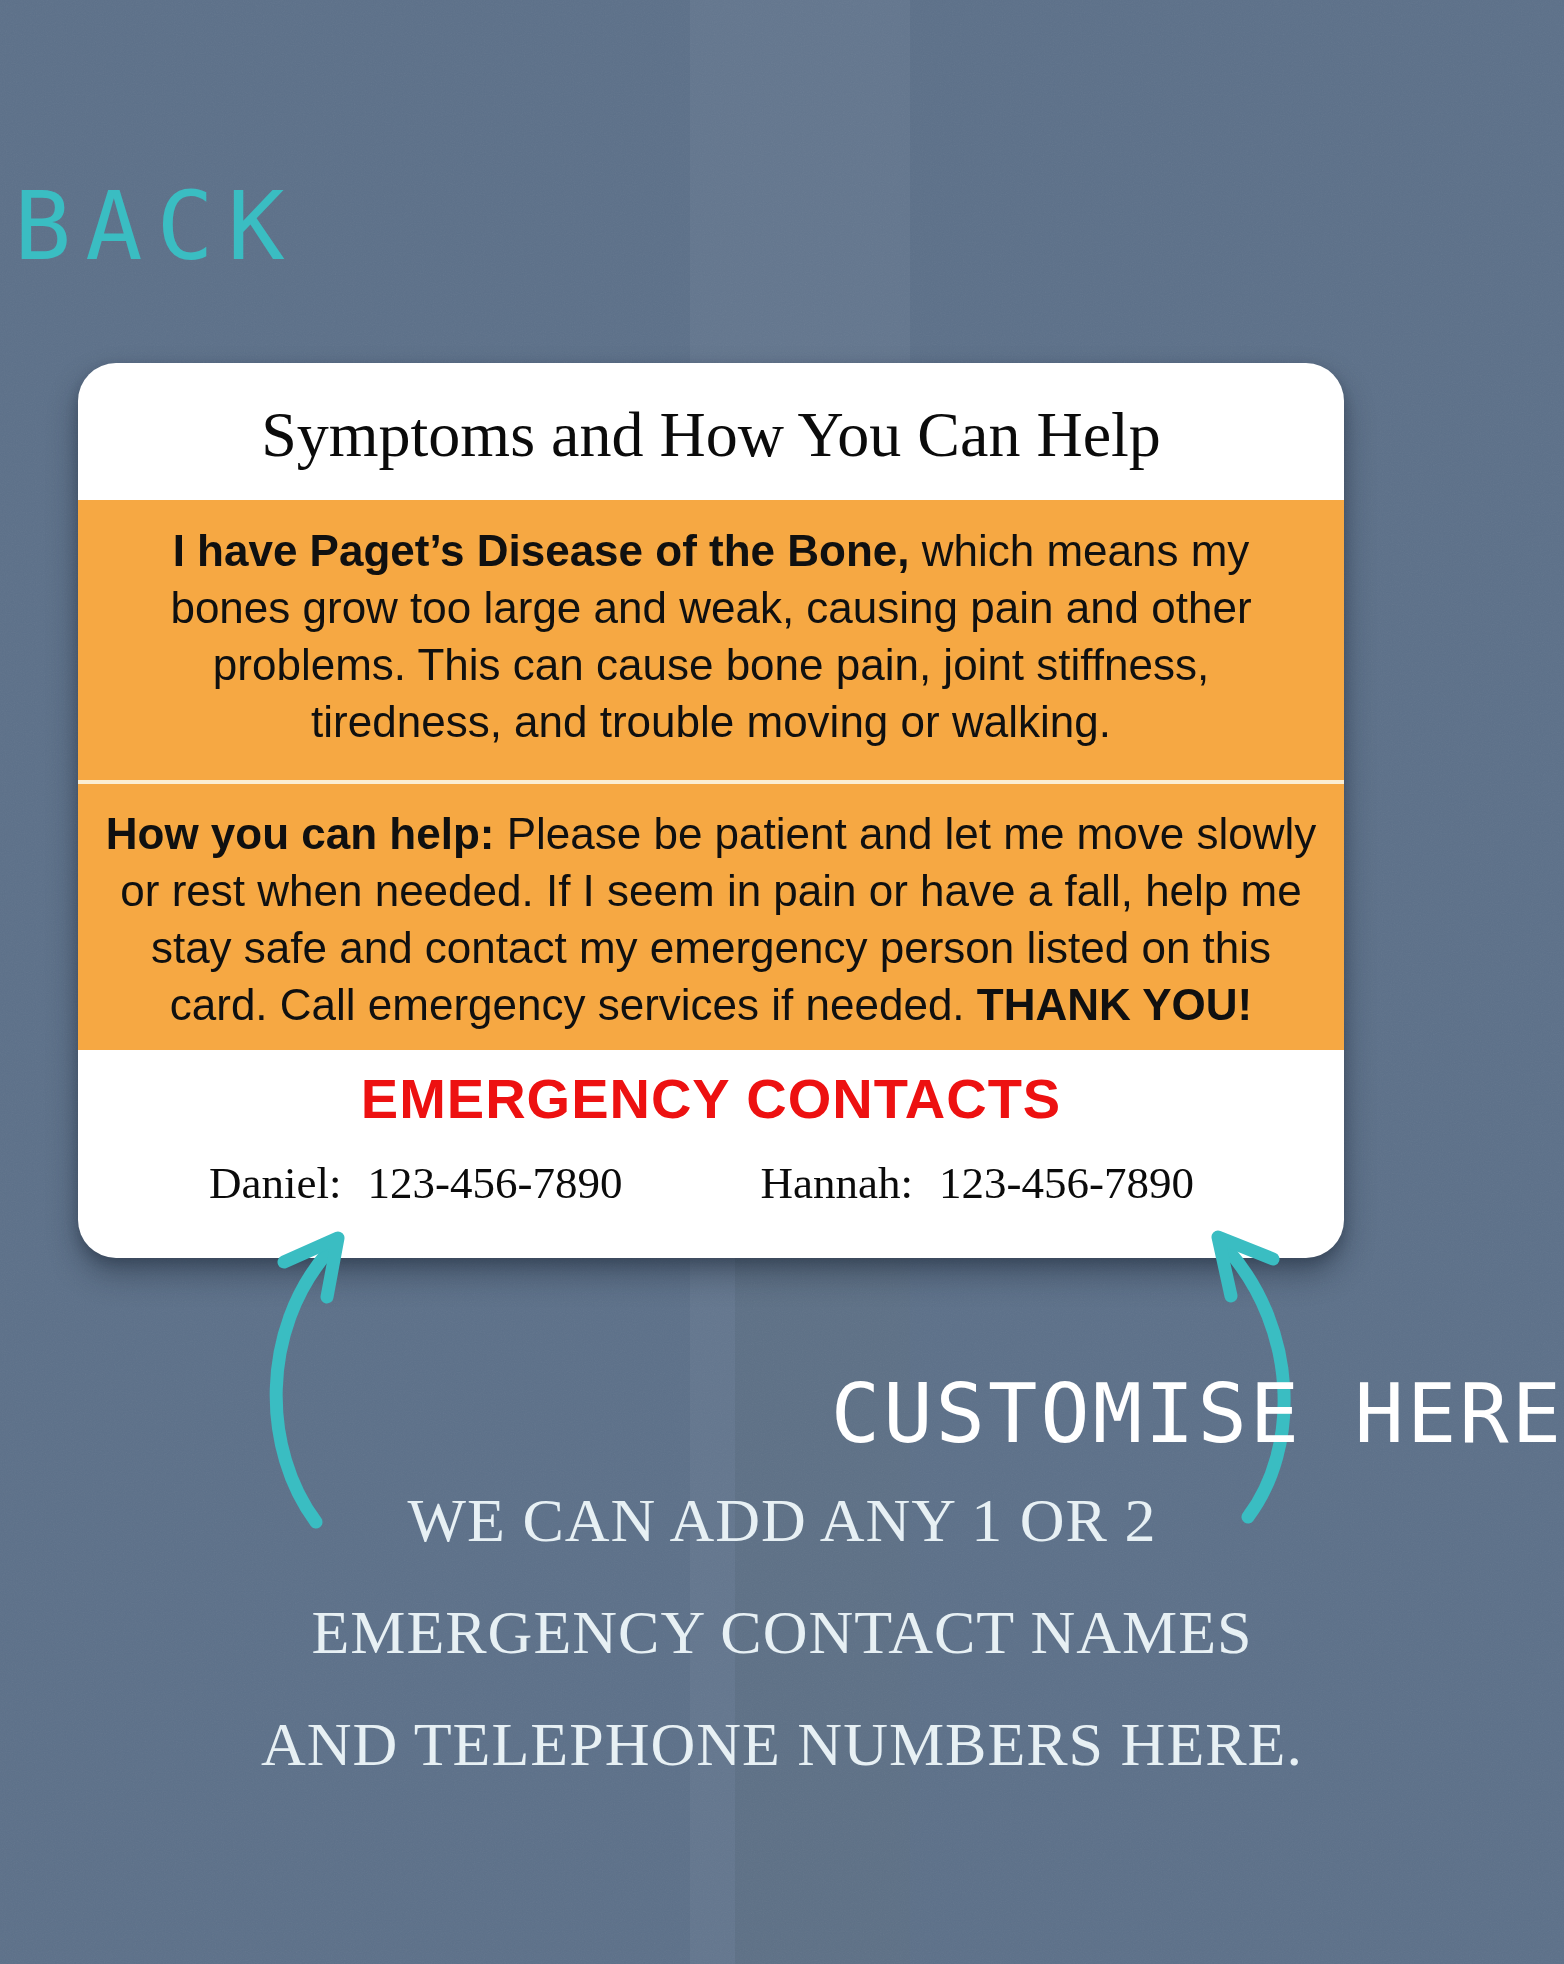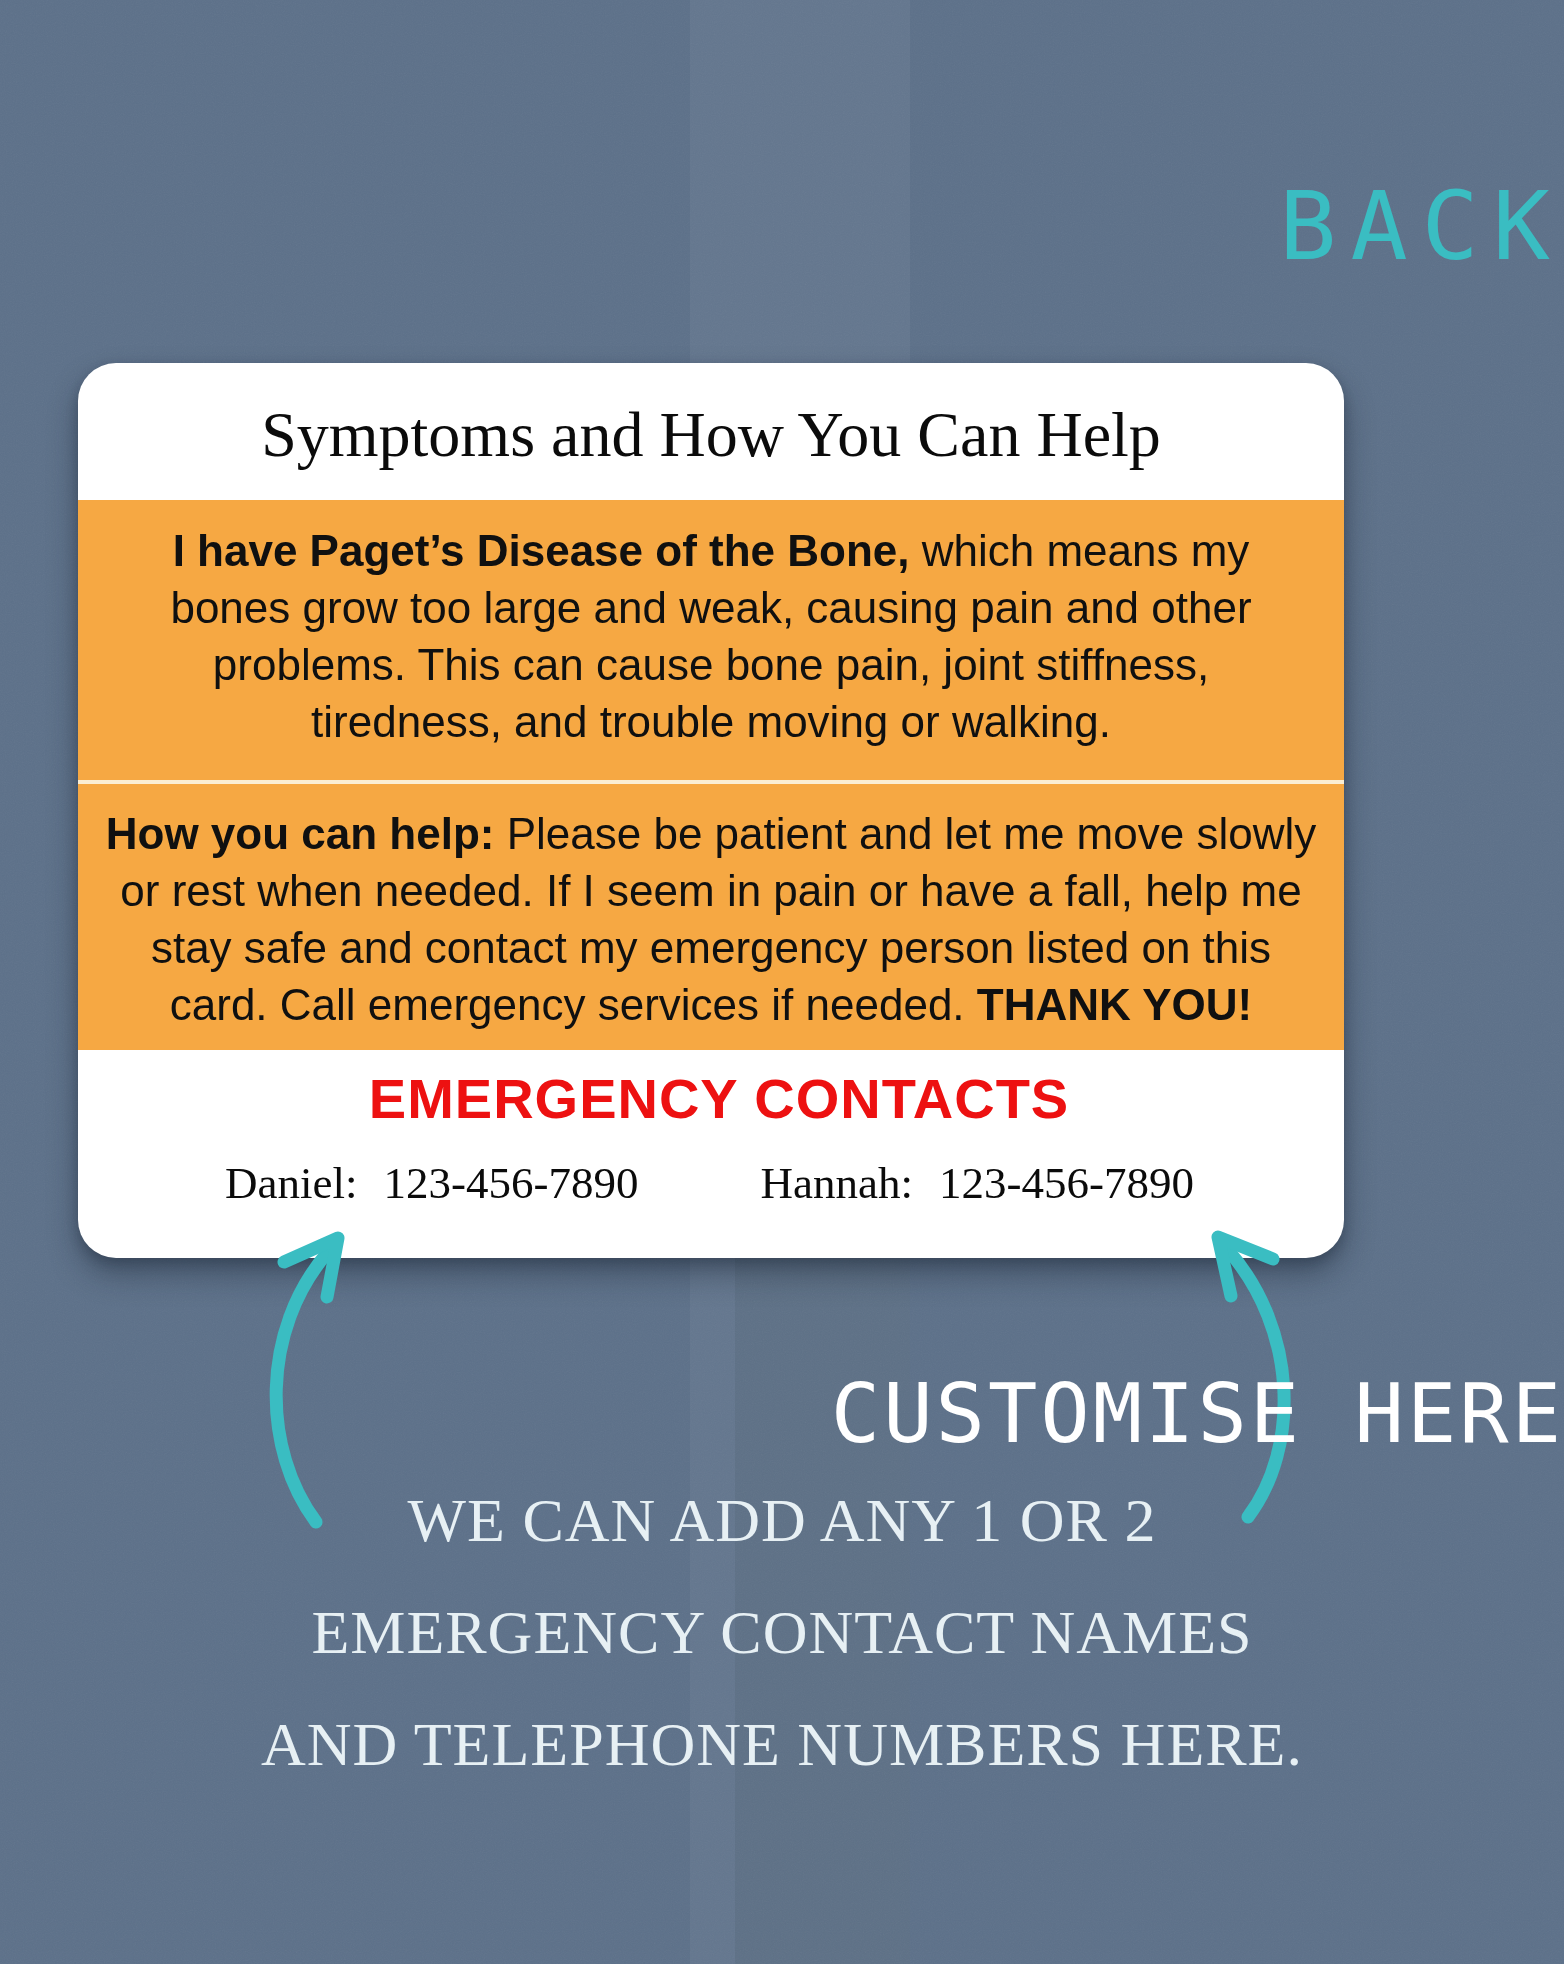--- a/index.html
+++ b/index.html
@@ -12,21 +12,21 @@
   
   .band-light{position:absolute;top:0;bottom:0;left:690px;width:220px;
     background:rgba(255,255,255,0.045);}
   .band-dark{position:absolute;top:1258px;bottom:0;left:735px;width:175px;
     background:rgba(0,0,0,0.05);}
   svg.noise{position:absolute;inset:0;pointer-events:none;}
   svg.arrows{position:absolute;inset:0;pointer-events:none;}
 
   .back-label{
     position:absolute;top:176px;left:0;width:100%;
-    text-align:right;
+    text-align:left;
     font-family:"DejaVu Sans Mono",monospace;
     font-size:95px;line-height:100px;letter-spacing:14px;
     color:var(--teal,#3abdc2);
     text-indent:14px; 
   }
 
   
   .card{
     position:absolute;left:78px;top:363px;width:1266px;height:895px;
     background:#ffffff;border-radius:38px;overflow:hidden;
@@ -39,21 +39,21 @@
   }
   .orange{
     background:var(--orange,#f6a843);
     color:#101010;text-align:center;
     font-size:44px;line-height:57px;
   }
   .sec1{height:280px;padding-top:22px;box-sizing:border-box;}
   .sec2{height:266px;padding-top:21px;box-sizing:border-box;}
   .divider{height:4px;background:#fbeed3;}
   .b{font-weight:bold;}
-  .footer{background:#ffffff;padding-left:16px;}
+  .footer{background:#ffffff;}
   .emergency-heading{
     margin-top:16px;text-align:center;
     font-weight:bold;font-size:56px;letter-spacing:1px;
     color:var(--red,#ed1111);
   }
   .contacts{
     display:flex;justify-content:space-between;
     padding:26px 150px 0 131px;
     font-family:"Liberation Serif",serif;
     font-size:45px;color:#0b0b0b;

